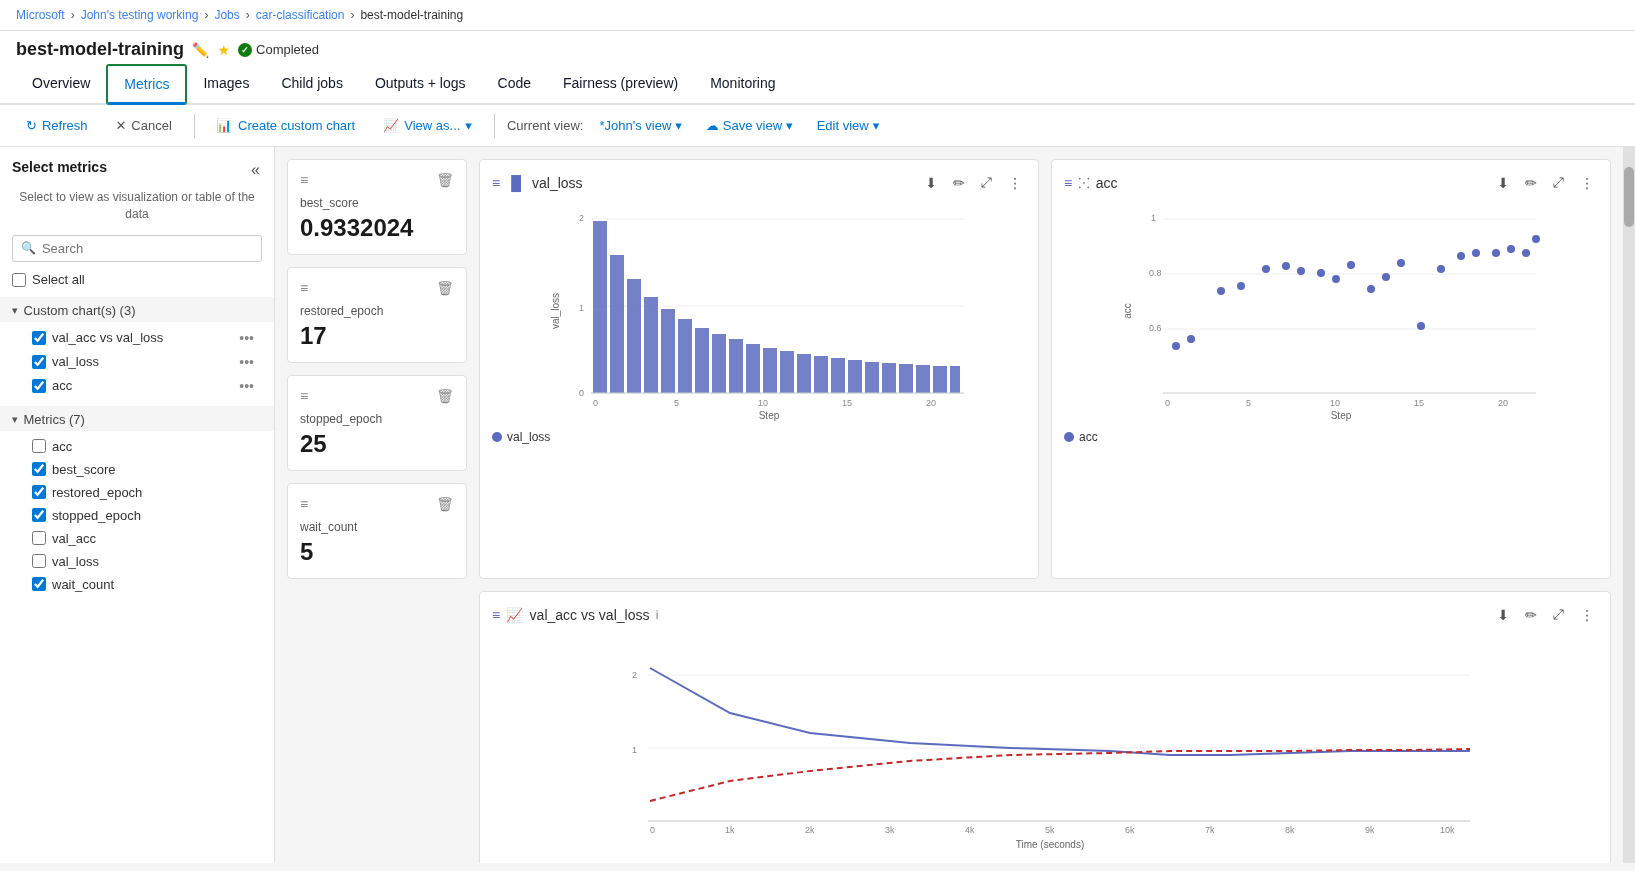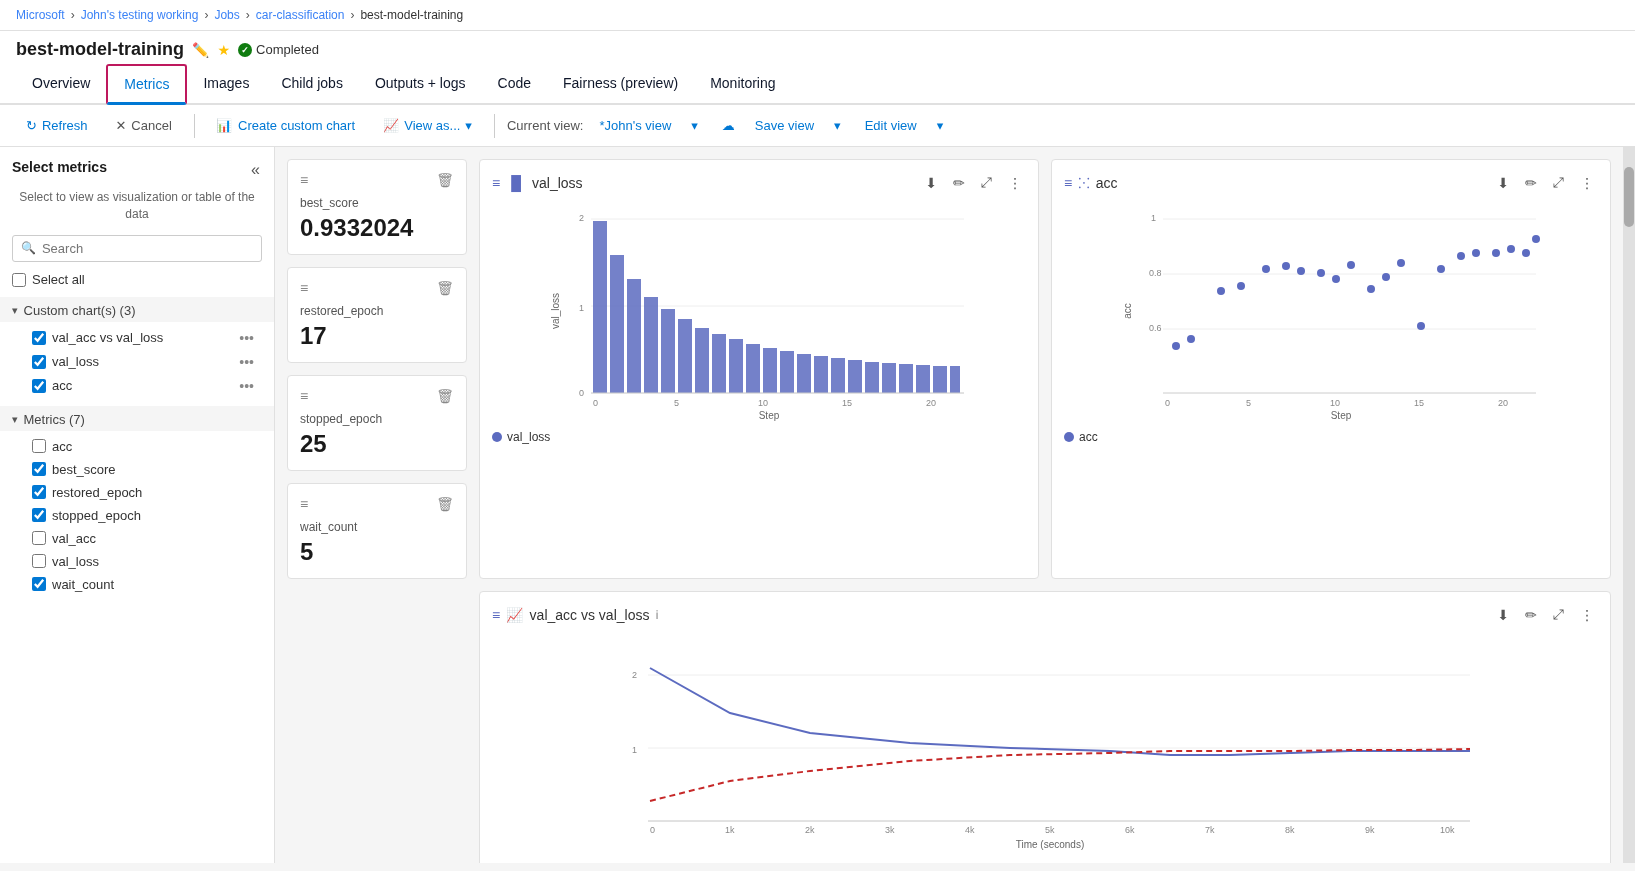--- a/index.html
+++ b/index.html
@@ -16,28 +16,28 @@
     .title-icon { cursor: pointer; color: #888; font-size: 14px; }
     .star-icon { color: #ffc107; font-size: 14px; }
     .status-badge { display: flex; align-items: center; gap: 4px; font-size: 13px; color: #333; }
     .status-dot { width: 14px; height: 14px; border-radius: 50%; background: #107c10; display: inline-flex; align-items: center; justify-content: center; }
     .status-dot::after { content: '✓'; color: white; font-size: 9px; font-weight: bold; }
 
     
     .tabs { display: flex; align-items: center; padding: 0 16px; background: #fff; border-bottom: 2px solid #e0e0e0; gap: 0; }
     .tab { padding: 10px 16px; font-size: 14px; cursor: pointer; color: #0f172a; border-bottom: 3px solid transparent; margin-bottom: -2px; white-space: nowrap; }
     .tab.active { color: #0078d4; border-bottom: 3px solid #0078d4; font-weight: 500; }
-    .tab-outline { border: 2px solid #be185d; border-radius: 3px; }
+    .tab-outline { border: 2px solid #15803d; border-radius: 3px; }
 
     
     .toolbar { display: flex; align-items: center; gap: 8px; padding: 8px 16px; background: #fff; border-bottom: 1px solid #e0e0e0; }
     .toolbar-btn { display: flex; align-items: center; gap: 5px; padding: 5px 10px; font-size: 13px; cursor: pointer; color: #0078d4; background: none; border: none; border-radius: 3px; }
     .toolbar-divider { width: 1px; height: 24px; background: #ccc; margin: 0 4px; }
     .current-view-label { color: #555; font-size: 13px; }
-    .view-dropdown { display: flex; align-items: center; gap: 20px; color: #0078d4; cursor: pointer; font-size: 13px; padding: 4px 8px; border-radius: 3px; }
+    .view-dropdown { display: flex; align-items: center; gap: 4px; color: #0078d4; cursor: pointer; font-size: 13px; padding: 4px 8px; border-radius: 3px; }
 
     
     .main-layout { display: flex; height: calc(871px - 155px); overflow: hidden; }
 
     
     .sidebar { width: 275px; min-width: 275px; background: #fff; border-right: 1px solid #e0e0e0; overflow-y: auto; padding: 12px; }
     .sidebar-header { display: flex; justify-content: space-between; align-items: flex-start; margin-bottom: 8px; }
     .sidebar-title { font-size: 14px; font-weight: 600; color: #1a1a1a; }
     .sidebar-collapse { cursor: pointer; color: #555; font-size: 16px; padding: 2px; }
     .sidebar-subtitle { font-size: 12px; color: #666; margin-bottom: 12px; line-height: 1.4; text-align: center; }

